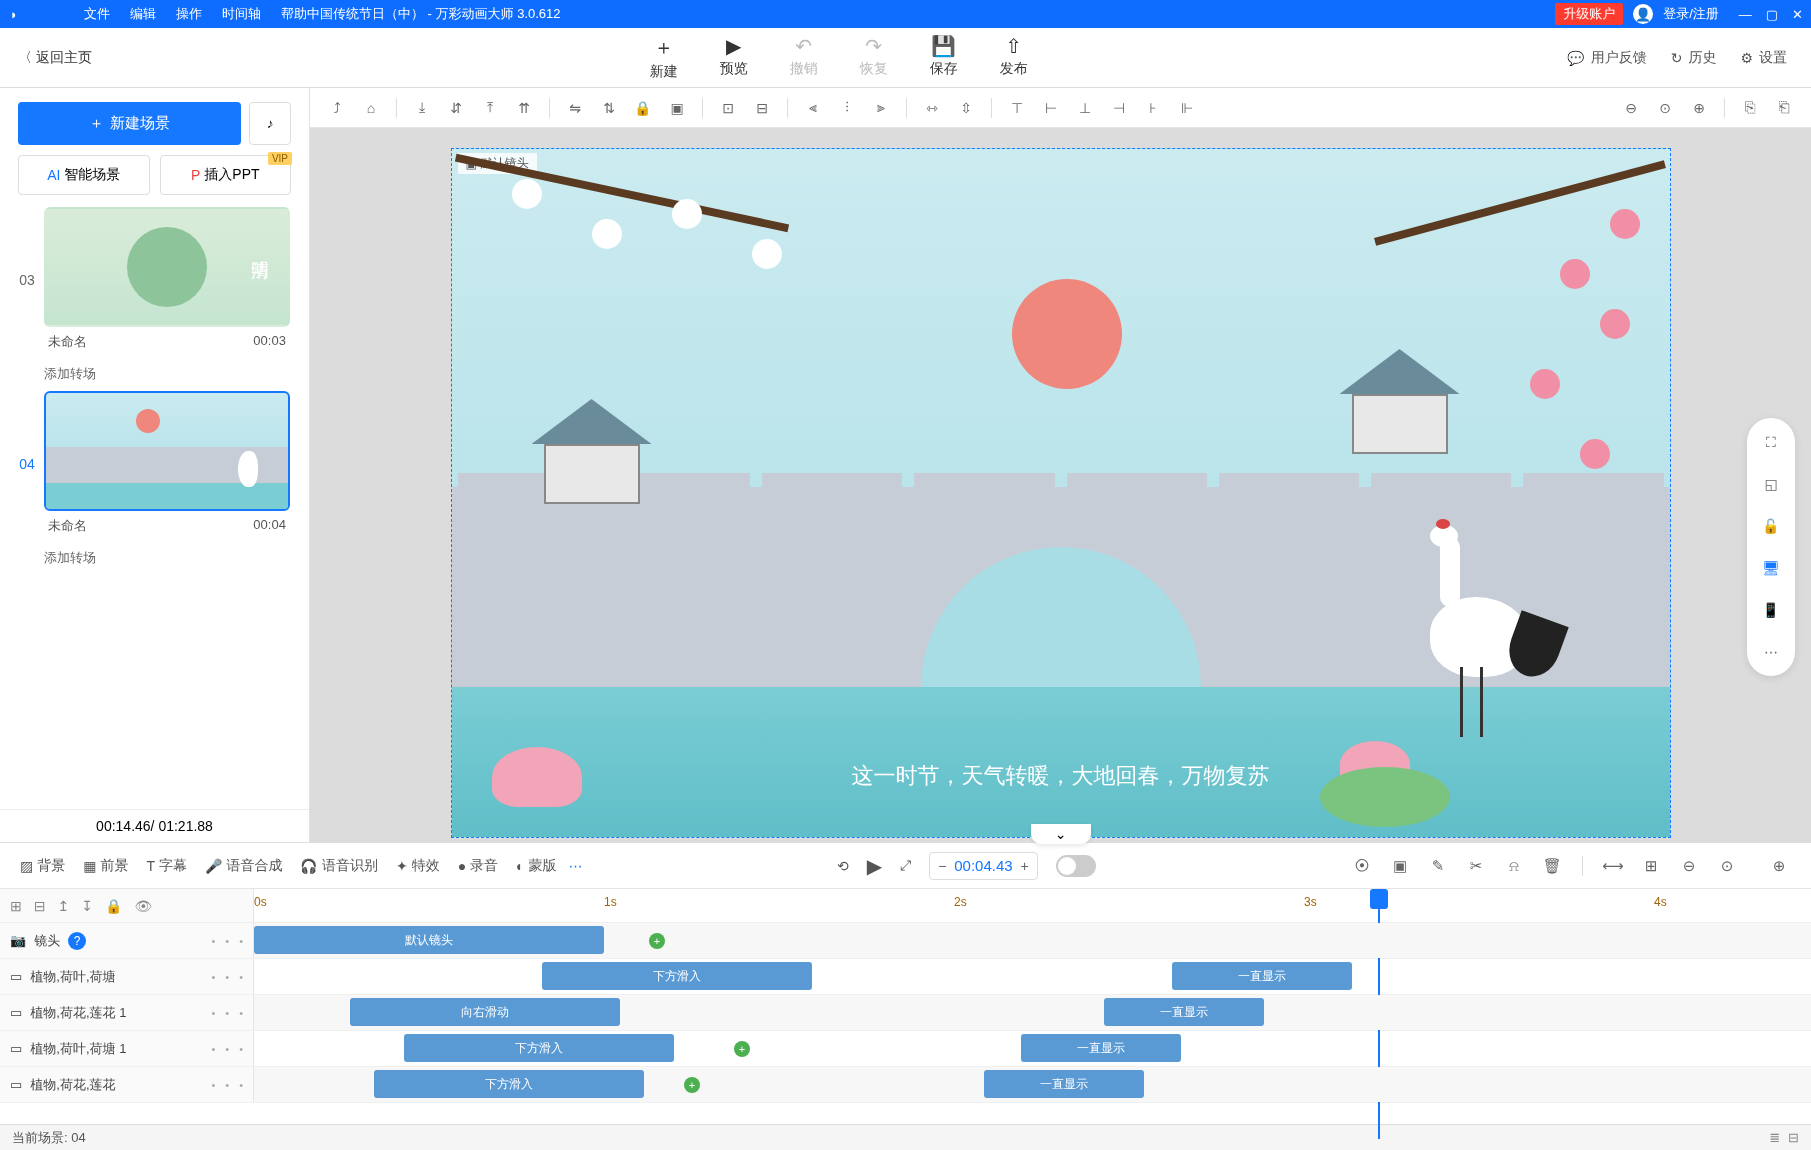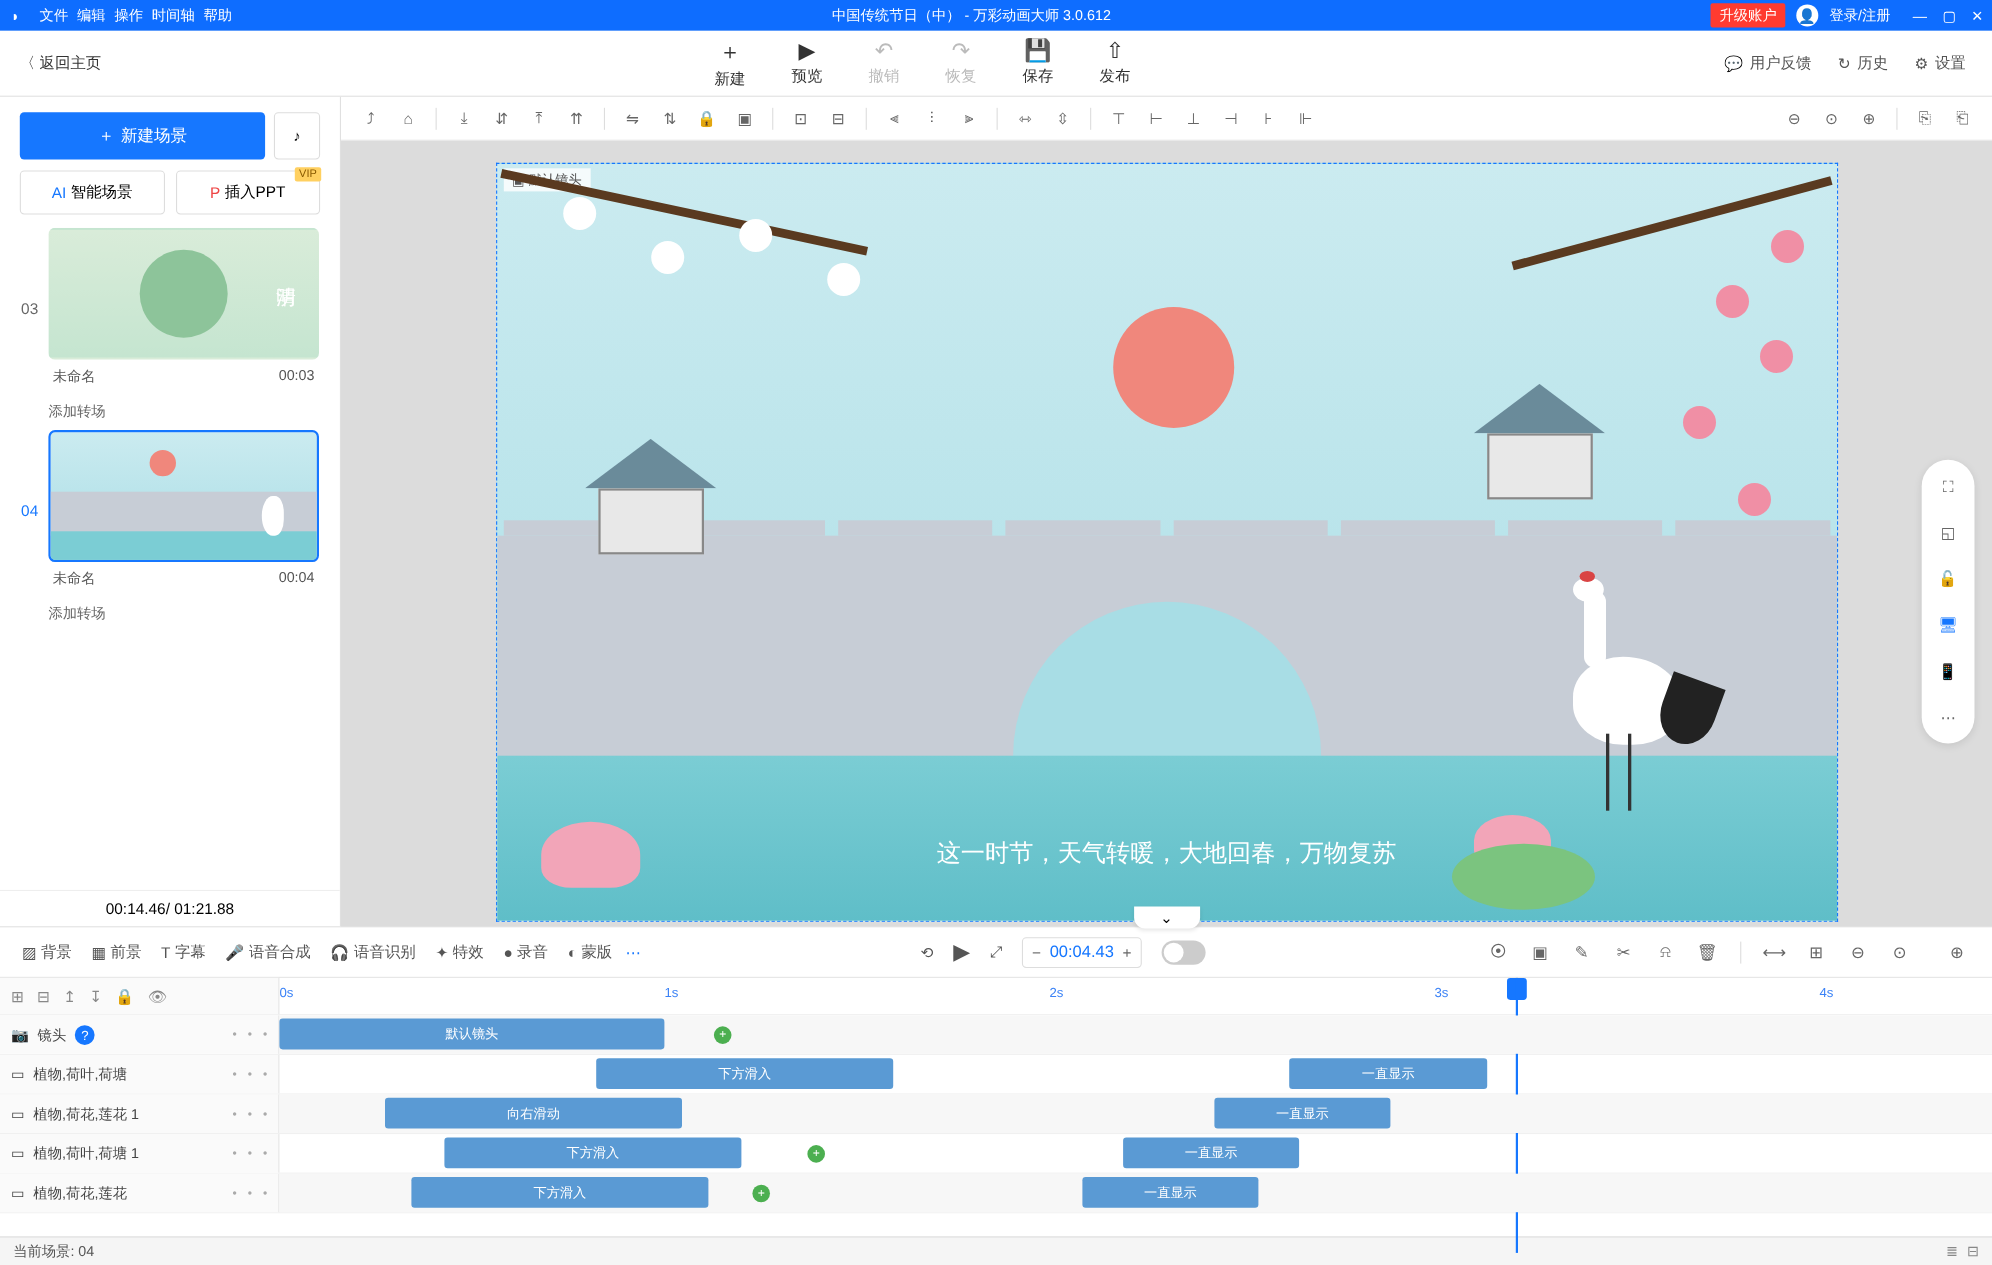--- a/index.html
+++ b/index.html
@@ -1,23 +1,23 @@
 <!DOCTYPE html>
 <html><head>
 <meta charset="utf-8">
 <style>
 * { margin: 0; padding: 0; box-sizing: border-box; font-family: "Microsoft YaHei", sans-serif; }
 body { width: 1811px; height: 1150px; background: #f0f0f0; overflow: hidden; font-size: 14px; }
 
 
 .title-bar { height: 28px; background: #0e6dff; display: flex; align-items: center; color: #fff; font-size: 13px; }
 .title-bar .logo { width: 28px; height: 28px; display: flex; align-items: center; justify-content: center; }
-.menu-items { display: flex; gap: 8px; padding-left: 8px; }
+.menu-items { display: flex; gap: 20px; padding-left: 8px; margin-left: 48px; }
 .menu-item { cursor: pointer; }
-.title-center { flex: 1; text-align: center; }
+.title-center { flex: 1; }
 .title-right { display: flex; align-items: center; gap: 10px; padding-right: 8px; text-align: center; }
 .upgrade-badge { background: #ff3b30; padding: 2px 8px; border-radius: 2px; }
 .user-icon { width: 20px; height: 20px; background: #fff; border-radius: 50%; display: inline-flex; align-items: center; justify-content: center; color: #0e6dff; }
 .win-controls { display: flex; gap: 14px; margin-left: 10px; }
 
 
 .top-toolbar { height: 60px; background: #fff; border-bottom: 1px solid #ddd; display: flex; align-items: center; }
 .back-home { padding: 0 18px; display: flex; align-items: center; gap: 4px; color: #333; cursor: pointer; }
 .toolbar-center { flex: 1; display: flex; justify-content: center; gap: 42px; }
 .toolbar-btn { display: flex; flex-direction: column; align-items: center; gap: 2px; cursor: pointer; color: #333; }
@@ -92,21 +92,21 @@
 .tt-time-box { display: flex; align-items: center; border: 1px solid #ddd; border-radius: 4px; }
 .tt-time-btn { width: 24px; height: 26px; display: flex; align-items: center; justify-content: center; cursor: pointer; color: #666; }
 .tt-toggle { width: 40px; height: 22px; background: #ccc; border-radius: 11px; position: relative; cursor: pointer; }
 .tt-toggle::after { content: ''; position: absolute; width: 18px; height: 18px; background: #fff; border-radius: 50%; top: 2px; left: 2px; }
 .tt-right { display: flex; gap: 14px; align-items: center; }
 .tt-right-icon { width: 24px; height: 24px; display: flex; align-items: center; justify-content: center; color: #666; cursor: pointer; font-size: 15px; }
 
 .timeline-header-row { height: 34px; display: flex; border-bottom: 1px solid #eee; }
 .track-labels { width: 254px; background: #fafafa; border-right: 1px solid #e5e5e5; display: flex; align-items: center; padding: 0 10px; gap: 12px; }
 .track-labels .tl-icon { color: #888; cursor: pointer; }
-.timeline-ruler { flex: 1; position: relative; font-size: 12px; color: #3b82f6; }
+.timeline-ruler { flex: 1; position: relative; font-size: 12px; color: #a16207; }
 .ruler-tick { position: absolute; top: 6px; }
 .playhead { position: absolute; top: 0; width: 18px; height: 20px; background: #1677ff; border-radius: 3px; }
 .playhead-line { position: absolute; top: 0; bottom: -230px; width: 2px; background: #1677ff; left: 8px; }
 
 .tracks-container { flex: 1; overflow-y: auto; }
 .track-row { height: 36px; display: flex; border-bottom: 1px solid #f0f0f0; }
 .track-row:nth-child(odd) .track-timeline { background: #f7f7f7; }
 .track-label { width: 254px; background: #fafafa; border-right: 1px solid #e5e5e5; display: flex; align-items: center; padding: 0 10px; gap: 8px; font-size: 13px; color: #444; }
 .track-label .tl-icons { margin-left: auto; display: flex; gap: 10px; color: #aaa; font-size: 11px; }
 .help-icon { width: 18px; height: 18px; background: #1677ff; color: #fff; border-radius: 50%; display: flex; align-items: center; justify-content: center; font-size: 12px; }

